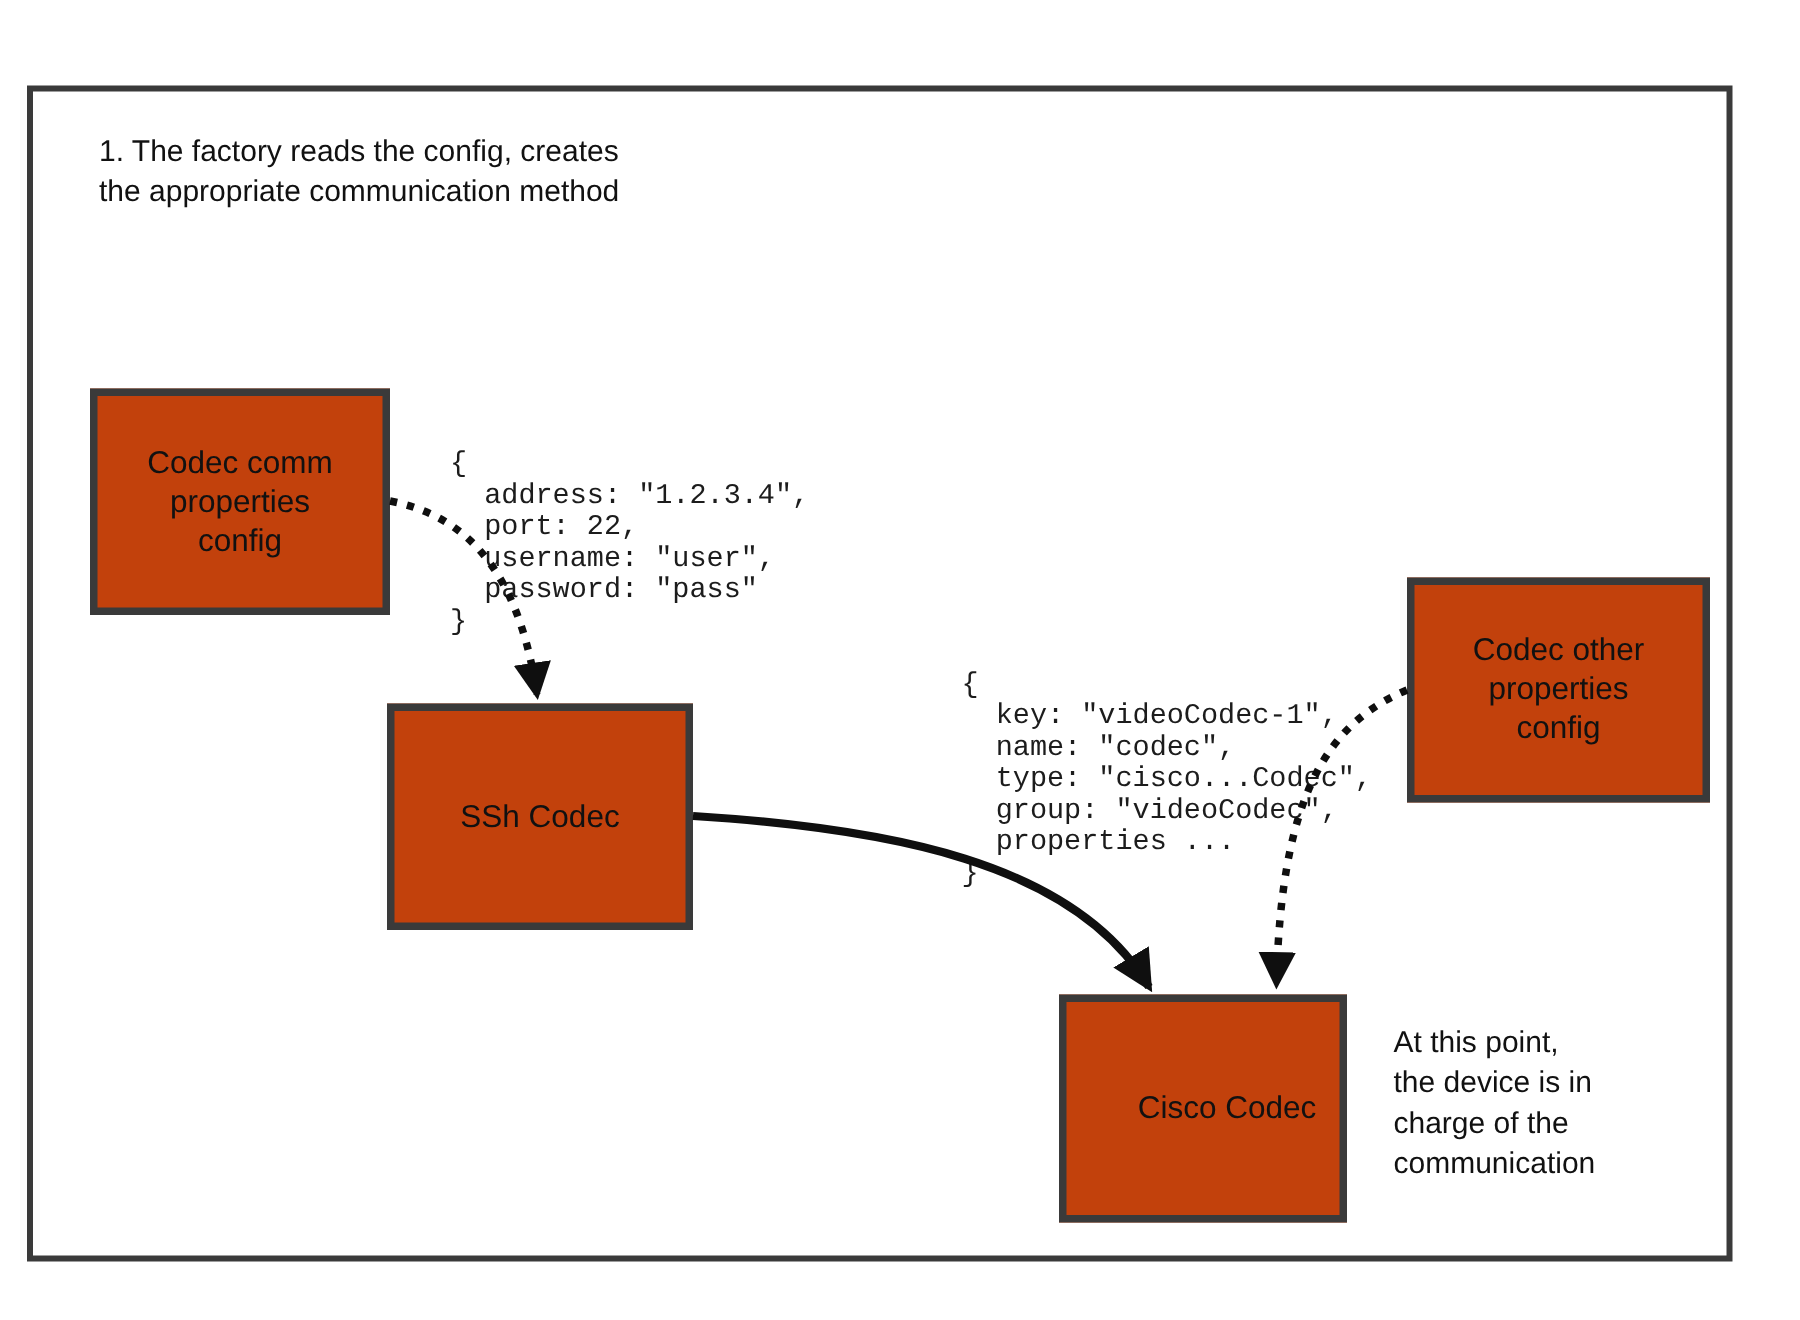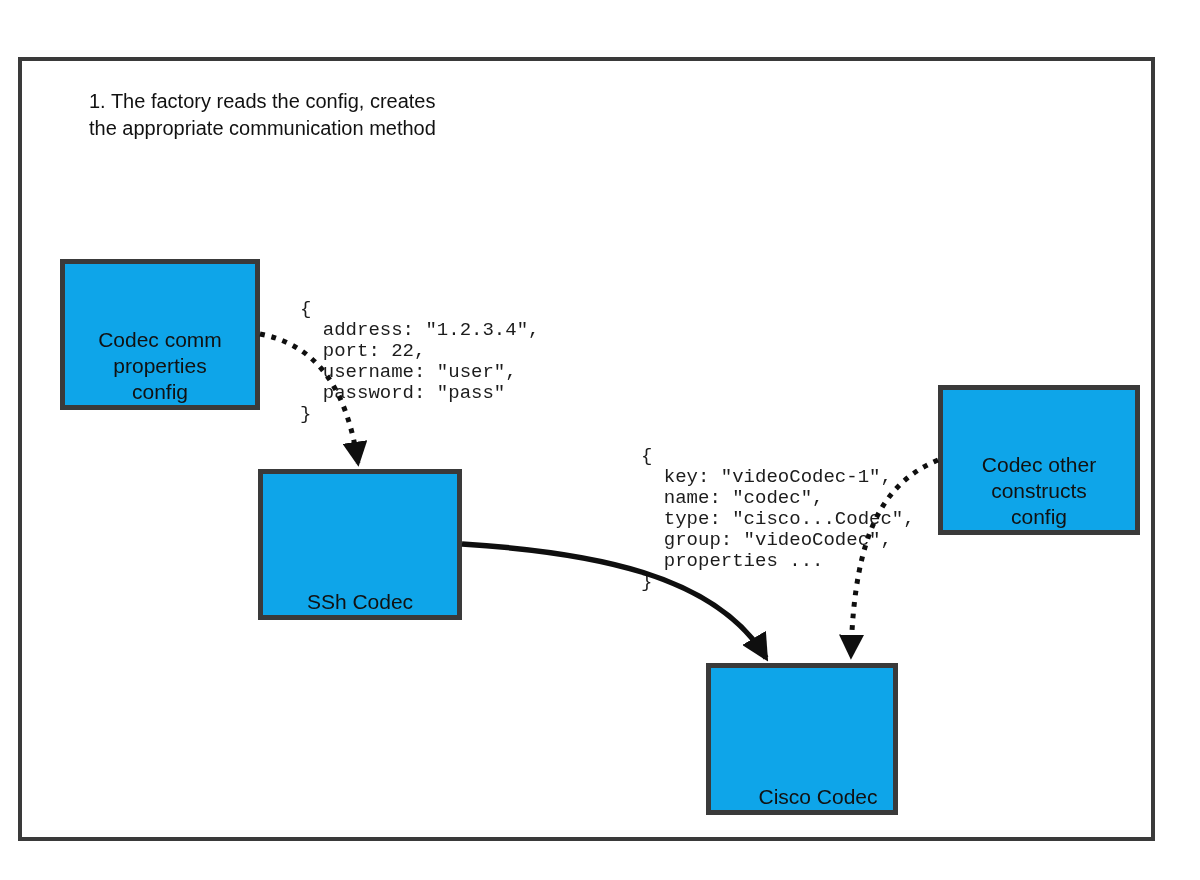--- a/index.html
+++ b/index.html
@@ -28,30 +28,30 @@
     background: #ffffff;
   }
   .note {
     position: absolute;
     font-size: 20px;
     line-height: 27px;
     white-space: pre-line;
     color: #111111;
     z-index: 2;
   }
-  .step1 { left: 66px;  top: 88px;  width: 450px; margin-left: 23px; }
+  .step1 { left: 66px;  top: 88px;  width: 450px; }
   .step2 { left: 662px; top: 88px;  width: 470px; }
   .final-note { left: 929px; top: 682px; width: 200px; }
   .node {
     position: absolute;
     border: 5px solid #3a3a3a;
     box-sizing: border-box;
-    background: #0ea5e9;
+    background: #c2410c;
     display: flex;
-    align-items: flex-end;
+    align-items: center;
     justify-content: center;
     text-align: center;
     font-size: 21px;
     line-height: 26px;
     white-space: pre-line;
     z-index: 3;
   }
   .node-codec-comm  { left: 60px;  top: 259px; width: 200px; height: 151px; }
   .node-ssh         { left: 258px; top: 469px; width: 204px; height: 151px; }
   .node-codec-other { left: 938px; top: 385px; width: 202px; height: 150px; }
@@ -108,28 +108,32 @@
   <div class="code code-codec">{
   key: "videoCodec-1",
   name: "codec",
   type: "cisco...Codec",
   group: "videoCodec",
   properties ...
 }</div>
 
   <div class="node node-codec-other">
     <span>Codec other
-constructs
+properties
 config</span>
   </div>
 
   <div class="node node-cisco">
     <span>Cisco Codec</span>
   </div>
 
+  <div class="note final-note">At this point,
+the device is in
+charge of the
+communication</div>
 
   <svg class="arrow-layer" width="1200" height="880" viewBox="0 0 1200 880" xmlns="http://www.w3.org/2000/svg">
     <defs>
       <marker id="arrowhead" viewBox="0 0 10 10" refX="8.5" refY="5" markerWidth="5" markerHeight="5" orient="auto-start-reverse">
         <path d="M 0 0 L 10 5 L 0 10 z" fill="#0f0f0f"></path>
       </marker>
     </defs>
 
     <path d="M 260 334 C 312 344, 346 382, 358 463" fill="none" stroke="#0f0f0f" stroke-width="5" stroke-dasharray="4.8 6.8" marker-end="url(#arrowhead)"></path>
 

